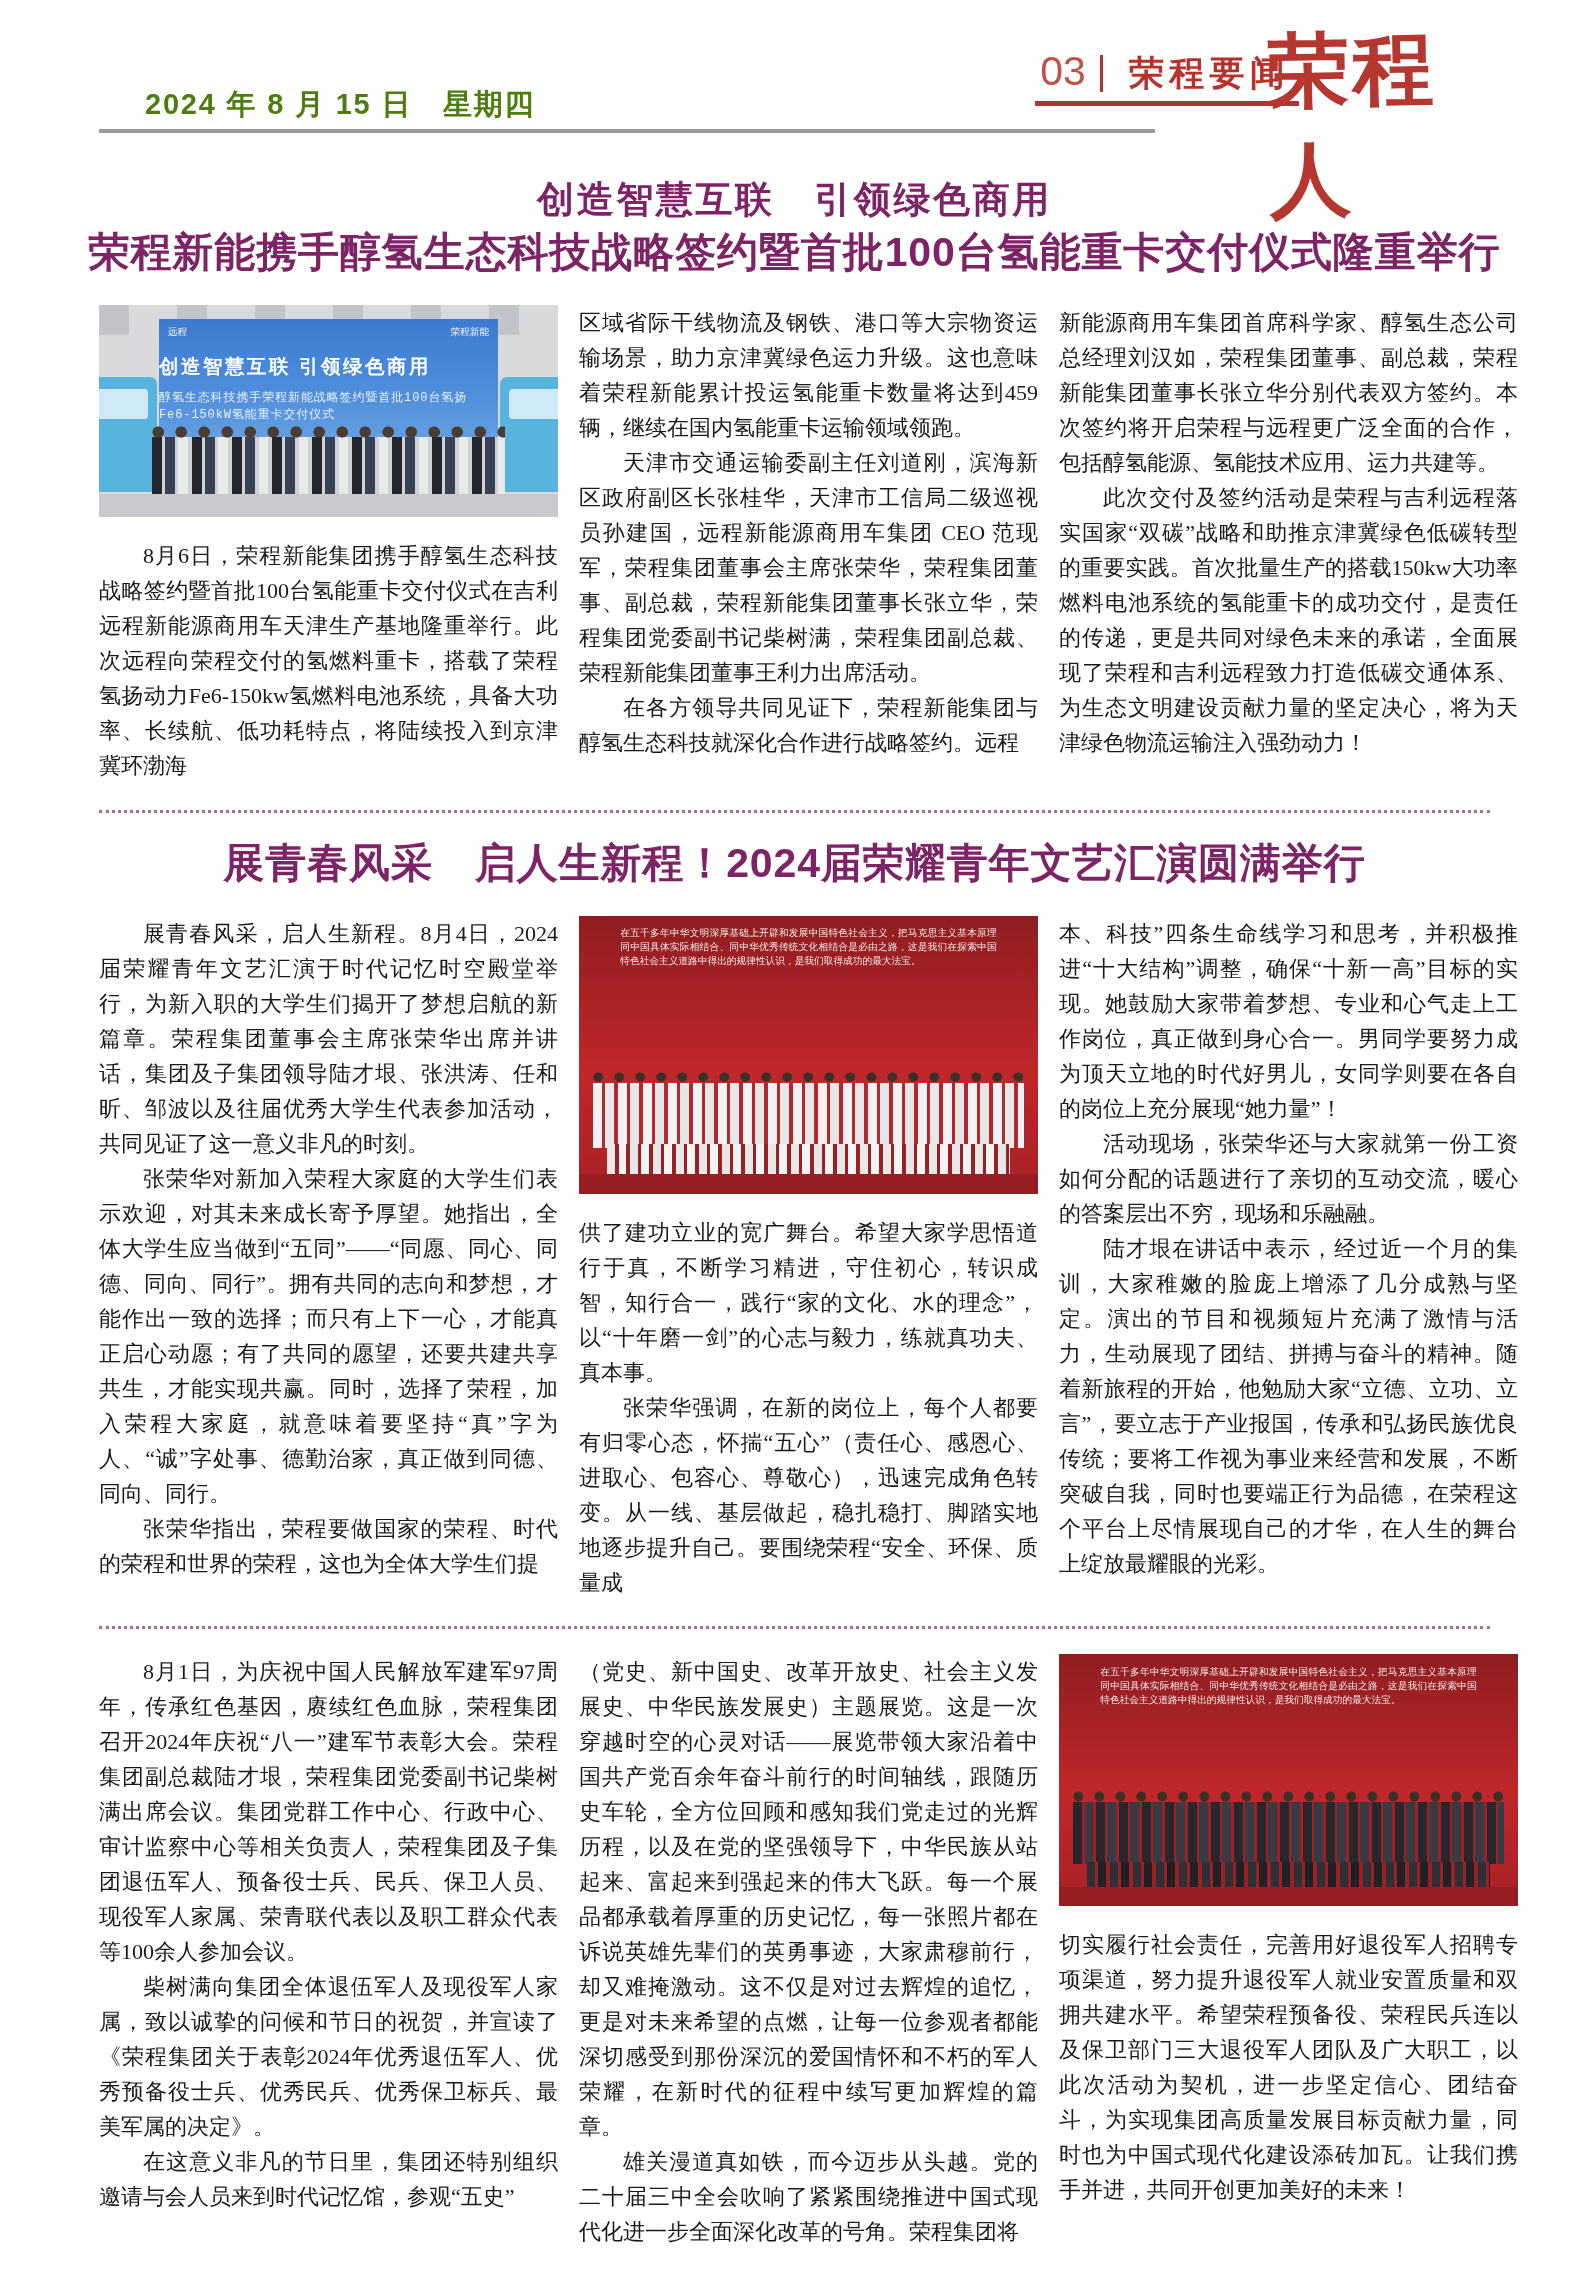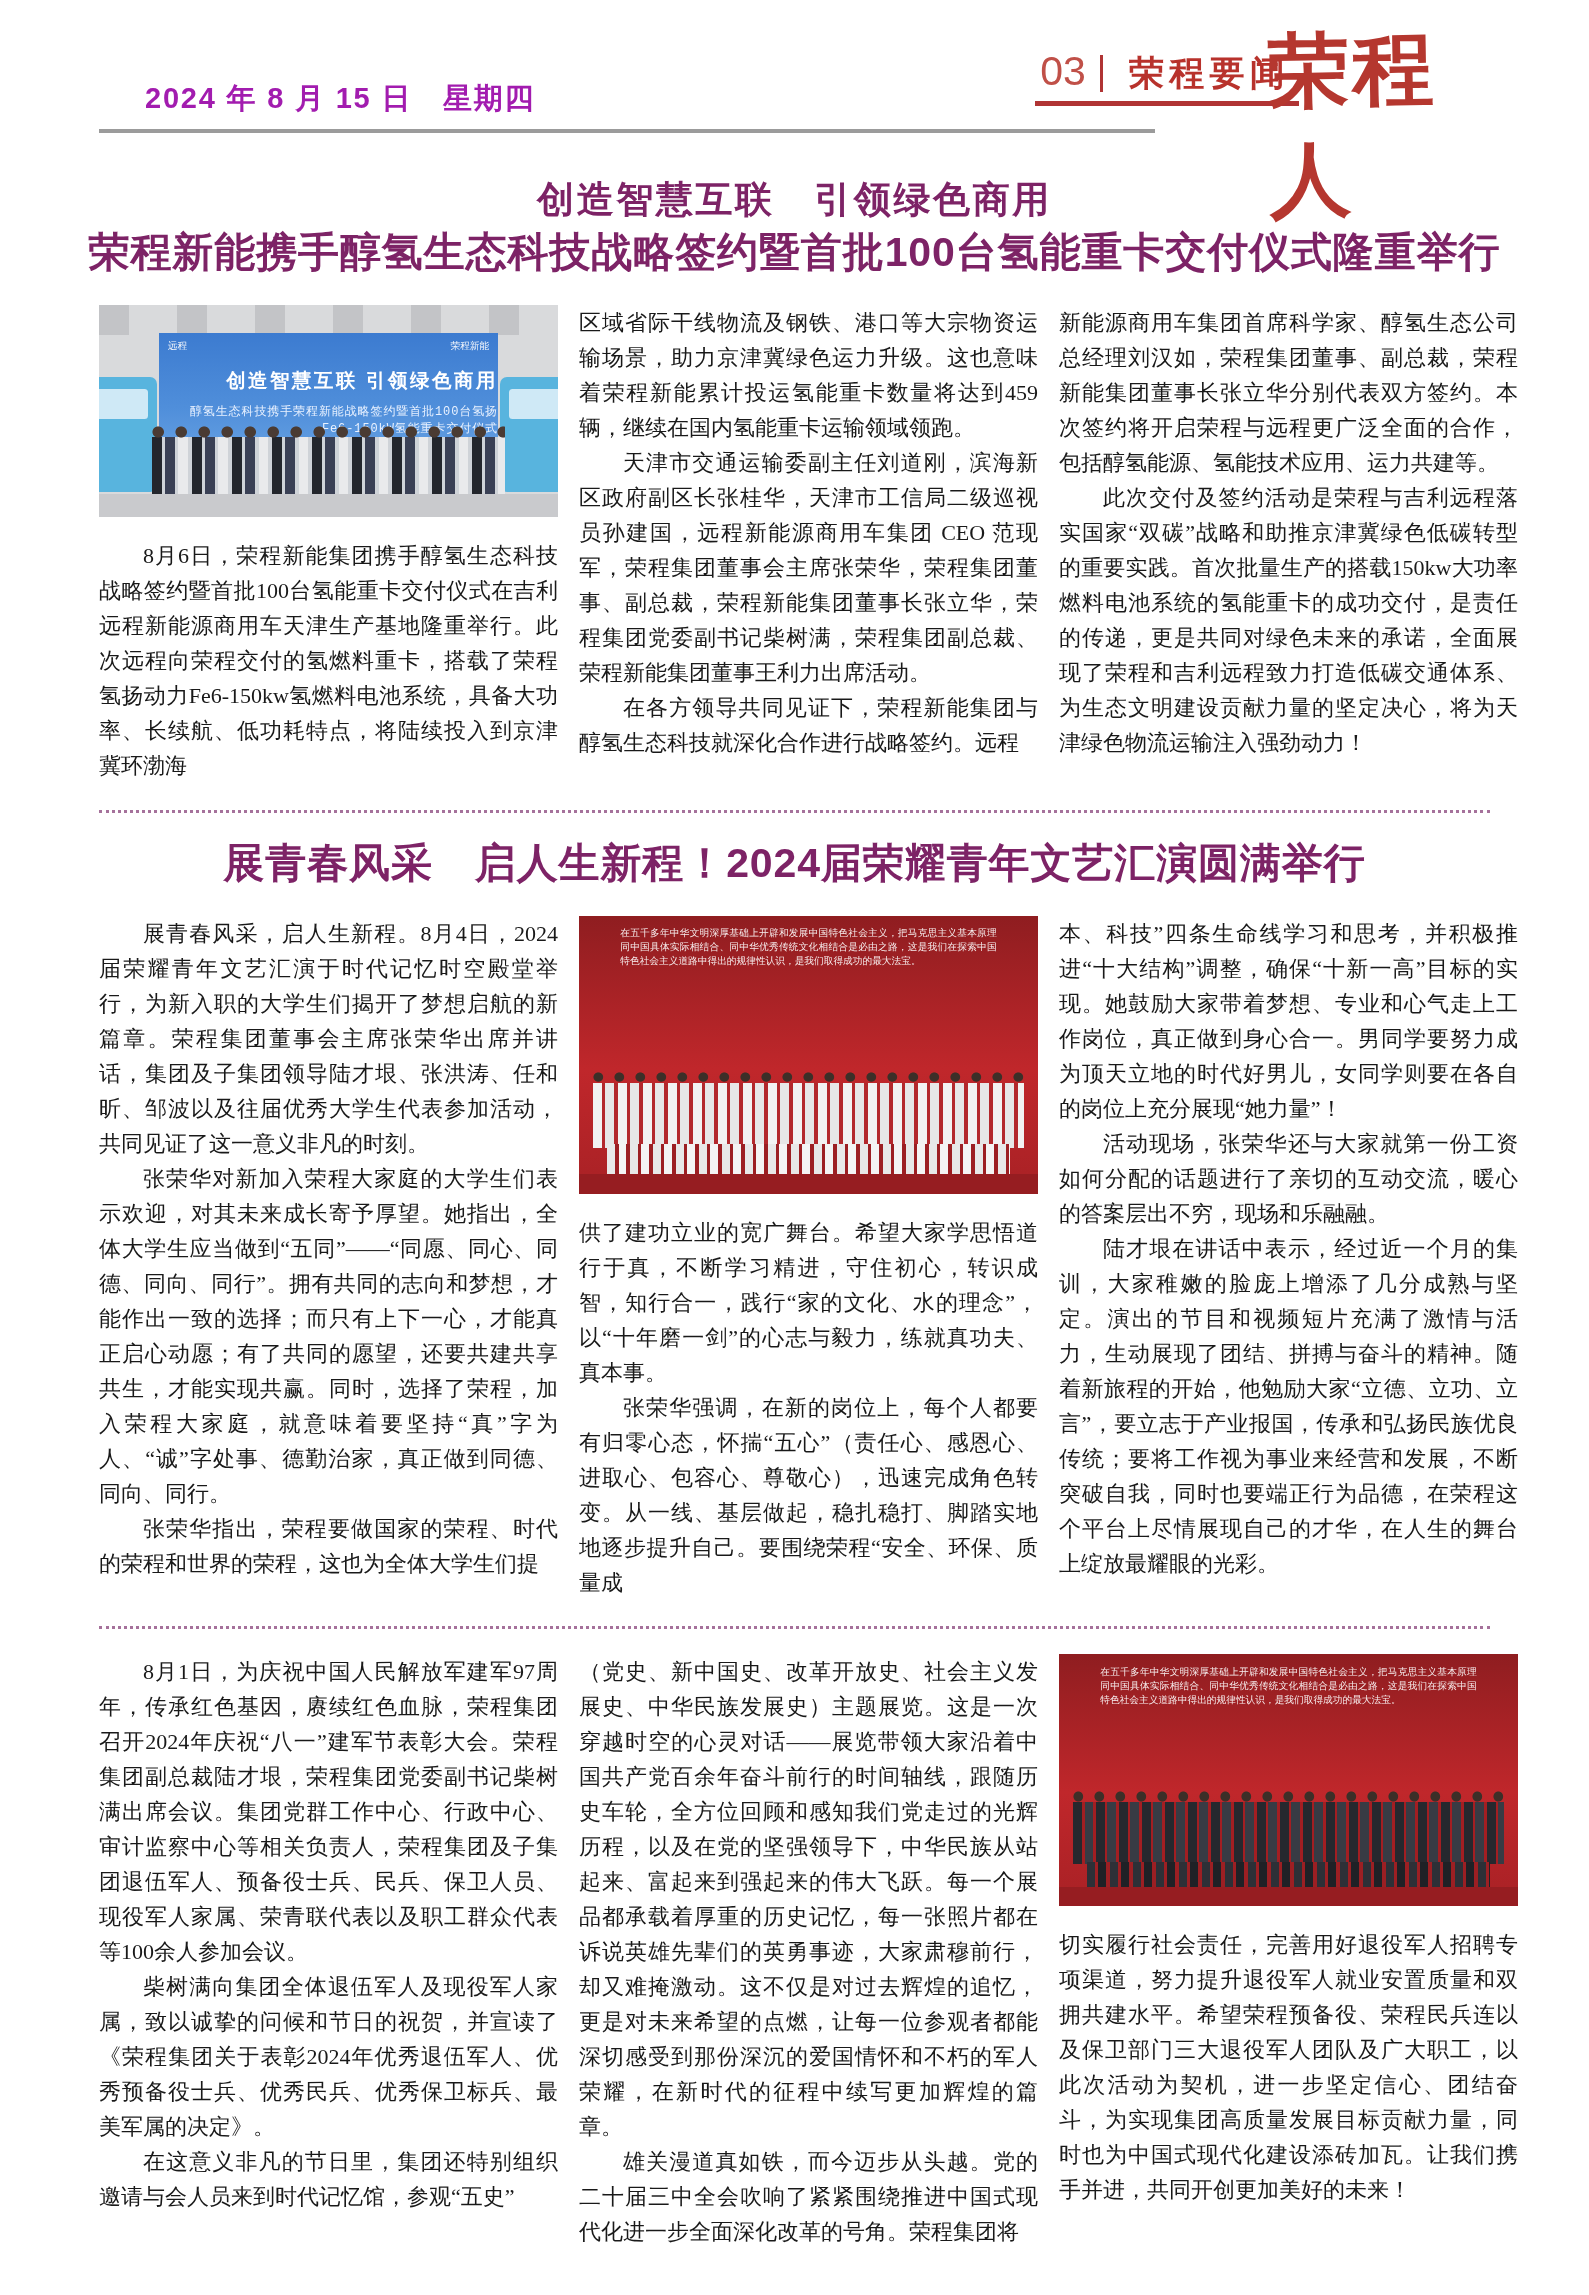--- a/index.html
+++ b/index.html
@@ -1,21 +1,21 @@
 <!DOCTYPE html>
 <html style="font-size:14px"><head>
 <meta charset="utf-8">
 <style>
   html,body{margin:0;padding:0;background:#ffffff;}
   .page{position:relative;width:1589px;height:2295px;background:#fff;overflow:hidden;
         font-family:"Liberation Serif","DejaVu Serif",serif;}
   
   .header{position:relative;height:134px;margin:0 71px 0 99px;}
-  .date{position:absolute;left:46px;top:79px;font-family:"Liberation Sans","DejaVu Sans",sans-serif;
-        font-size:29px;font-weight:700;color:#a21caf;letter-spacing:1.8px;}
+  .date{position:absolute;left:46px;top:85px;font-family:"Liberation Sans","DejaVu Sans",sans-serif;
+        font-size:29px;font-weight:700;color:#4d7c0f;letter-spacing:1.8px;}
   .rule-gray{position:absolute;left:0;top:129px;width:1056px;height:4.4px;background:#9b9b9b;}
   .section-wrap{position:absolute;left:936px;top:51px;display:flex;align-items:flex-end;
         border-bottom:5.3px solid #b03434;padding:0 8.8px 8.8px 5.3px;}
   .page-num{font-family:Liberation Sans, sans-serif;font-size:41px;color:#c05048;
         font-weight:400;line-height:1;}
   .section-name{font-family:"Liberation Sans","DejaVu Sans",sans-serif;font-size:35px;color:#b8322c;
         font-weight:700;line-height:1.05;margin-left:14px;padding-left:26px;
         border-left:3.5px solid #b03434;letter-spacing:5.3px;}
   .masthead{position:absolute;left:1170px;top:16px;font-size:81px;font-weight:700;color:#b5372f;
         letter-spacing:3.5px;transform:rotate(-1deg);font-family:"Liberation Serif",serif;}
@@ -32,23 +32,23 @@
   .col p{margin:0;font-size:22px;line-height:35px;color:#191919;text-align:justify;}
   .col p.ind{text-indent:2em;}
   .col p.cont{text-indent:0;}
   
   .sep{margin:26.5px 99px 0 99px;height:0;border-top:3.5px dotted #a5719b;}
   
   .photo{position:relative;overflow:hidden;margin-bottom:21px;}
   .photo1{height:212px;background:#d9dadc;}
   .p1-ceiling{position:absolute;top:0;left:0;right:0;height:30px;
         background:repeating-linear-gradient(90deg,#c3c4c7 0 30px,#d9dadc 30px 78px);}
-  .p1-backdrop{position:absolute;left:60px;right:60px;top:28px;height:134px;
+  .p1-backdrop{position:absolute;left:60px;right:60px;top:14px;height:134px;
         background:linear-gradient(180deg,#3c7bd0 0%,#4f8eda 55%,#6aa4e4 100%);
-        color:#fff;text-align:right;}
+        color:#fff;text-align:left;}
   .p1-logo-l{position:absolute;left:8.8px;top:7px;font-size:9.7px;opacity:.95;
         font-family:"Liberation Sans",sans-serif;}
   .p1-logo-r{position:absolute;right:8.8px;top:7px;font-size:9.7px;opacity:.95;
         font-family:"Liberation Sans",sans-serif;margin-left:24px;}
   .p1-btitle{margin-top:34px;font-size:19.4px;font-weight:700;letter-spacing:2.6px;
         font-family:"Liberation Sans",sans-serif;}
   .p1-bsub{margin-top:8.8px;font-size:12px;color:#e8f1ff;letter-spacing:0.9px;
         font-family:Liberation Mono, monospace;}
   .p1-truck{position:absolute;bottom:25px;width:74px;height:115px;background:#58b4de;border-radius:7px;}
   .p1-truck::before{content:"";position:absolute;top:12.4px;left:8.8px;right:8.8px;height:30px;

